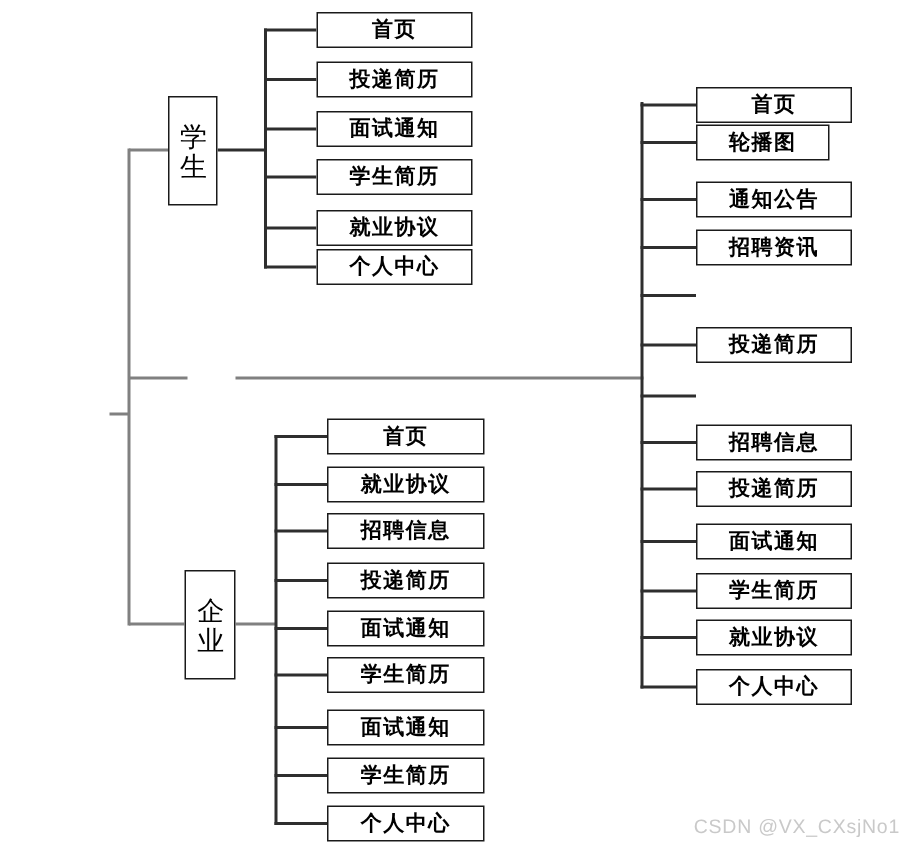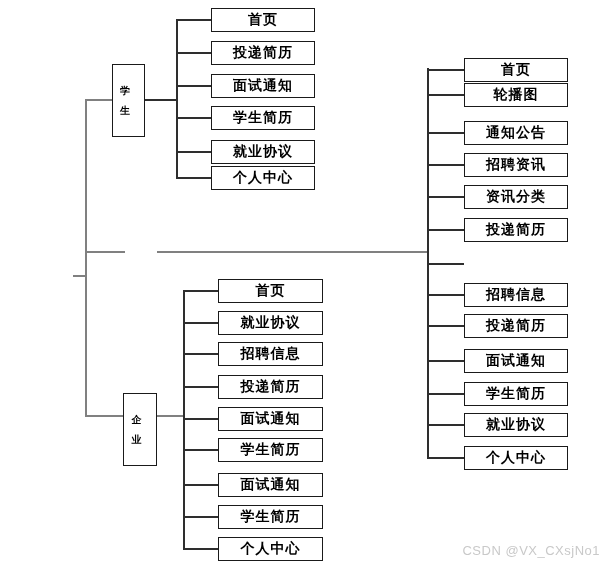--- a/index.html
+++ b/index.html
@@ -7,21 +7,21 @@
     position:relative;width:603px;height:568px;background:#ffffff;
     font-family:"Liberation Sans","DejaVu Sans",sans-serif;overflow:hidden;
   }
   .box{
     position:absolute;box-sizing:border-box;border:1.5px solid #1a1a1a;
     background:#ffffff;display:flex;align-items:center;justify-content:center;
     z-index:2;
   }
   .leaf{font-weight:bold;font-size:14px;letter-spacing:1px;text-align:center;}
   .vtext{
-    font-weight:bold;font-size:10px;line-height:20px;
+    font-weight:normal;font-size:18px;line-height:20px;
     width:17px;word-break:break-all;overflow:visible;
   }
   .roottext{
     font-weight:bold;font-size:14px;line-height:18px;text-align:center;
     width:30px;word-break:break-all;overflow:visible;
   }
   .hline,.vline{position:absolute;z-index:1;}
   .gray{background:#808080;}
   .dark{background:#2e2e2e;}
   .hline{height:2px;}
@@ -33,21 +33,21 @@
 </style>
 </head>
 <body>
 
 <div id="canvas">
 
 
   <div class="box" style="left:112px;top:64px;width:33px;height:73px;">
     <div class="vtext">学生</div>
   </div>
-  <div class="box" style="left:123px;top:380px;width:34px;height:73px;margin-top:13px;">
+  <div class="box" style="left:123px;top:380px;width:34px;height:73px;">
     <div class="vtext">企业</div>
   </div>
 
   <div class="hline gray" style="left:73px;top:275px;width:13px;"></div>
   <div class="vline gray" style="left:85px;top:99px;height:318px;"></div>
   <div class="hline gray" style="left:86px;top:99px;width:26px;"></div>
   <div class="hline gray" style="left:86px;top:251px;width:39px;"></div>
   <div class="hline gray" style="left:86px;top:415px;width:37px;"></div>
   <div class="hline gray" style="left:157px;top:251px;width:272px;"></div>
   <div class="hline gray" style="left:157px;top:415px;width:27px;"></div>
@@ -91,31 +91,28 @@
   <div class="hline dark" style="left:427px;top:294px;width:37px;"></div>
   <div class="hline dark" style="left:427px;top:325px;width:37px;"></div>
   <div class="hline dark" style="left:427px;top:360px;width:37px;"></div>
   <div class="hline dark" style="left:427px;top:393px;width:37px;"></div>
   <div class="hline dark" style="left:427px;top:424px;width:37px;"></div>
   <div class="hline dark" style="left:427px;top:457px;width:37px;"></div>
 
   <div class="box leaf" style="left:464px;top:58px;width:104px;height:24px;">
       <span>首页</span>
     </div>
-  <div class="box leaf" style="left:464px;top:83px;width:104px;height:24px;">
+  <div class="box leaf" style="left:464px;top:83px;width:89px;height:24px;">
       <span>轮播图</span>
     </div>
   <div class="box leaf" style="left:464px;top:121px;width:104px;height:24px;">
       <span>通知公告</span>
     </div>
   <div class="box leaf" style="left:464px;top:153px;width:104px;height:24px;">
       <span>招聘资讯</span>
-    </div>
-  <div class="box leaf" style="left:464px;top:185px;width:104px;height:24px;">
-      <span>资讯分类</span>
     </div>
   <div class="box leaf" style="left:464px;top:218px;width:104px;height:24px;">
       <span>投递简历</span>
     </div>
   <div class="box leaf" style="left:464px;top:283px;width:104px;height:24px;">
       <span>招聘信息</span>
     </div>
   <div class="box leaf" style="left:464px;top:314px;width:104px;height:24px;">
       <span>投递简历</span>
     </div>

